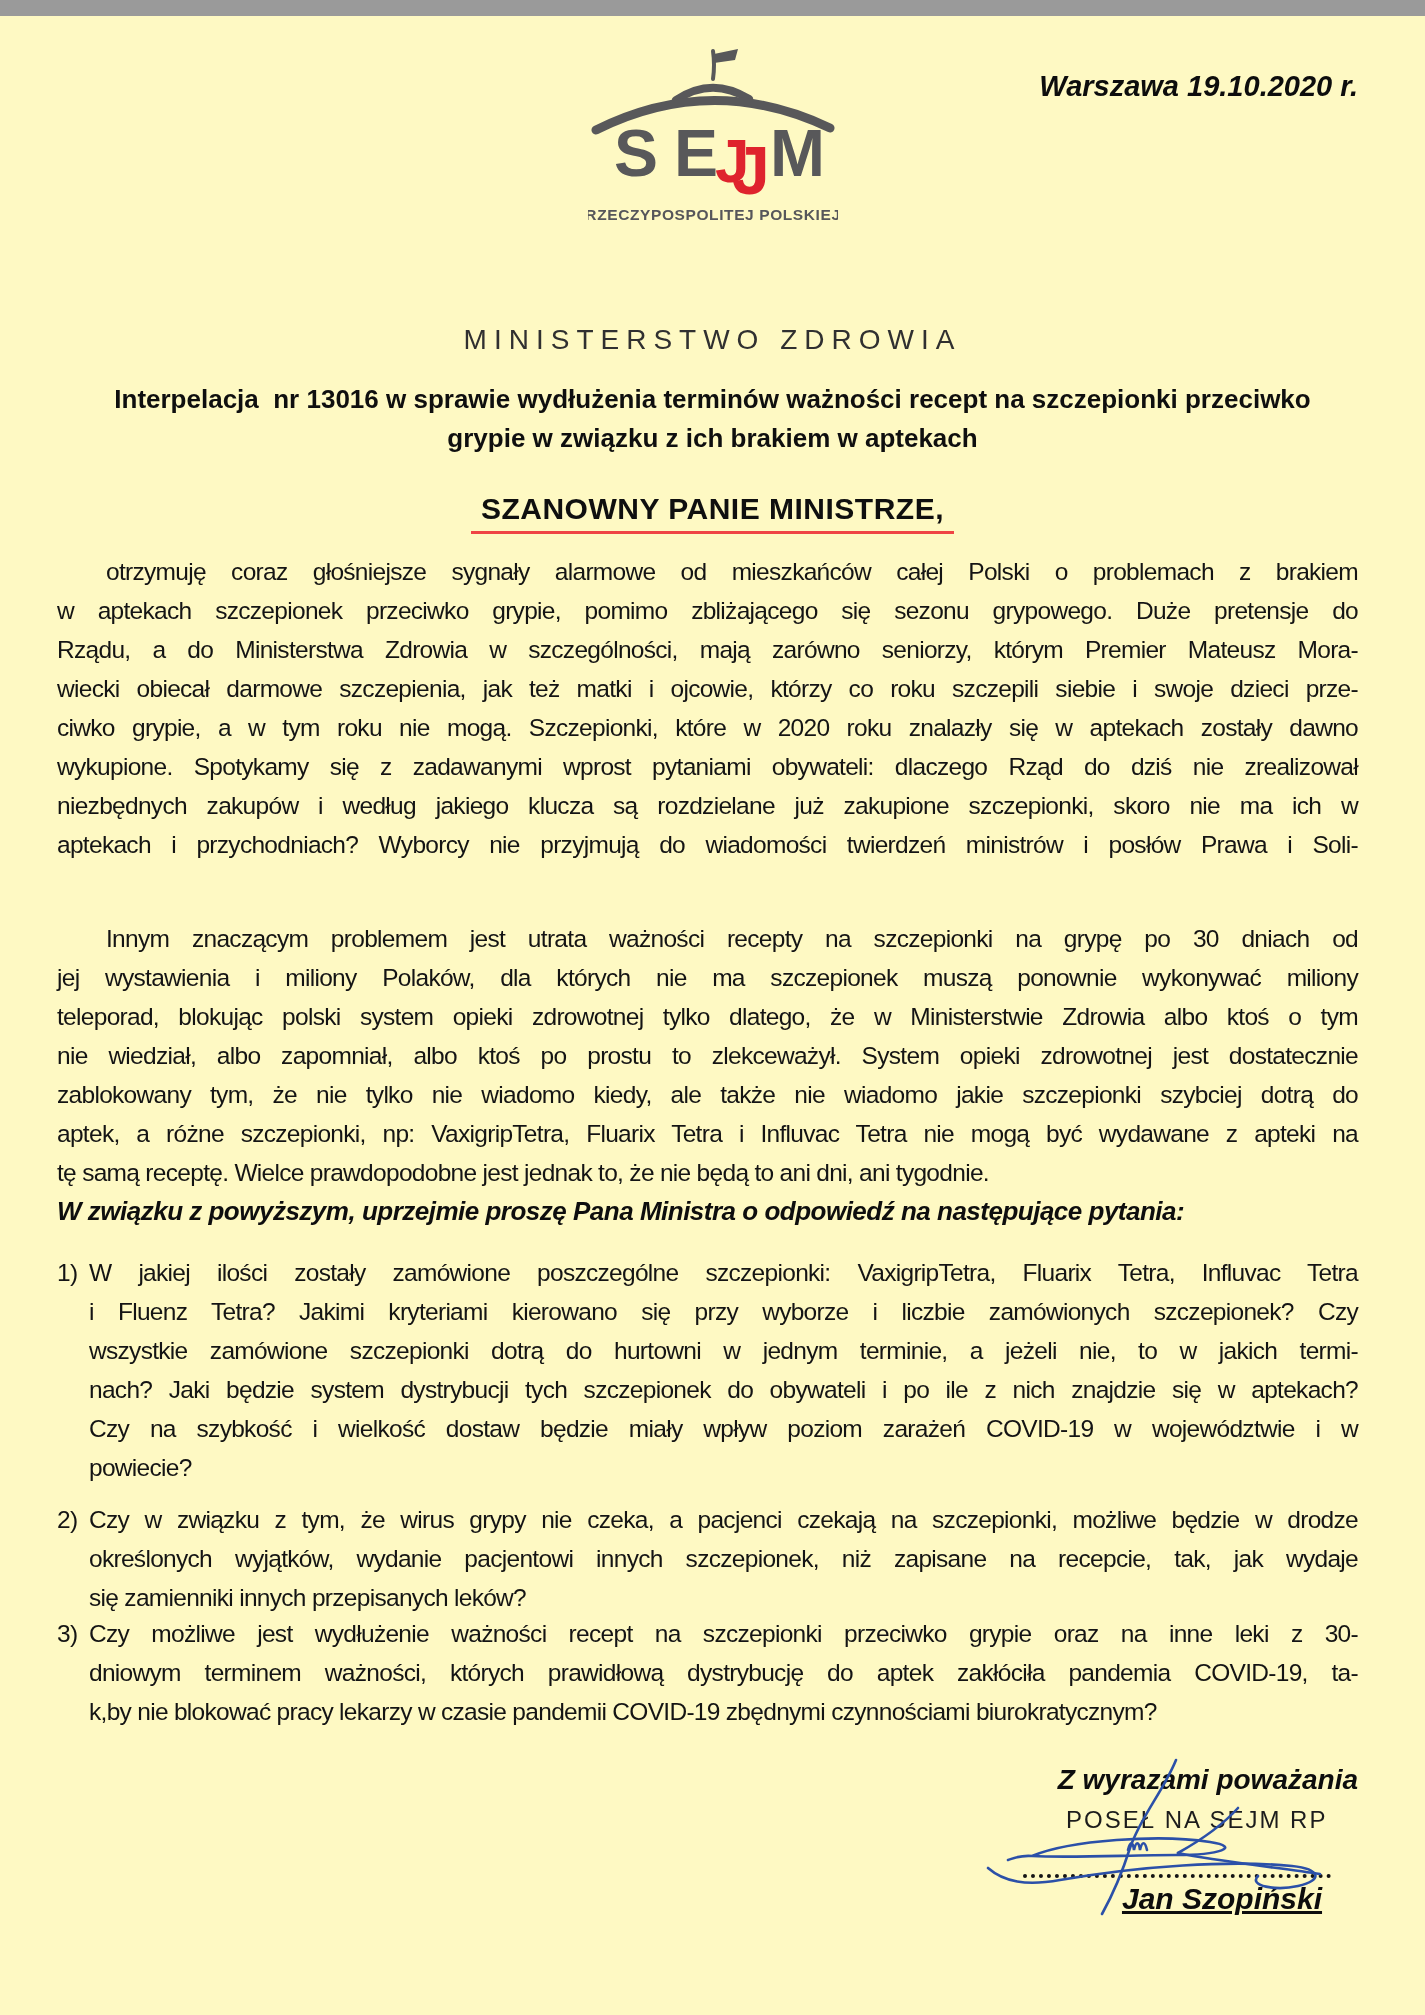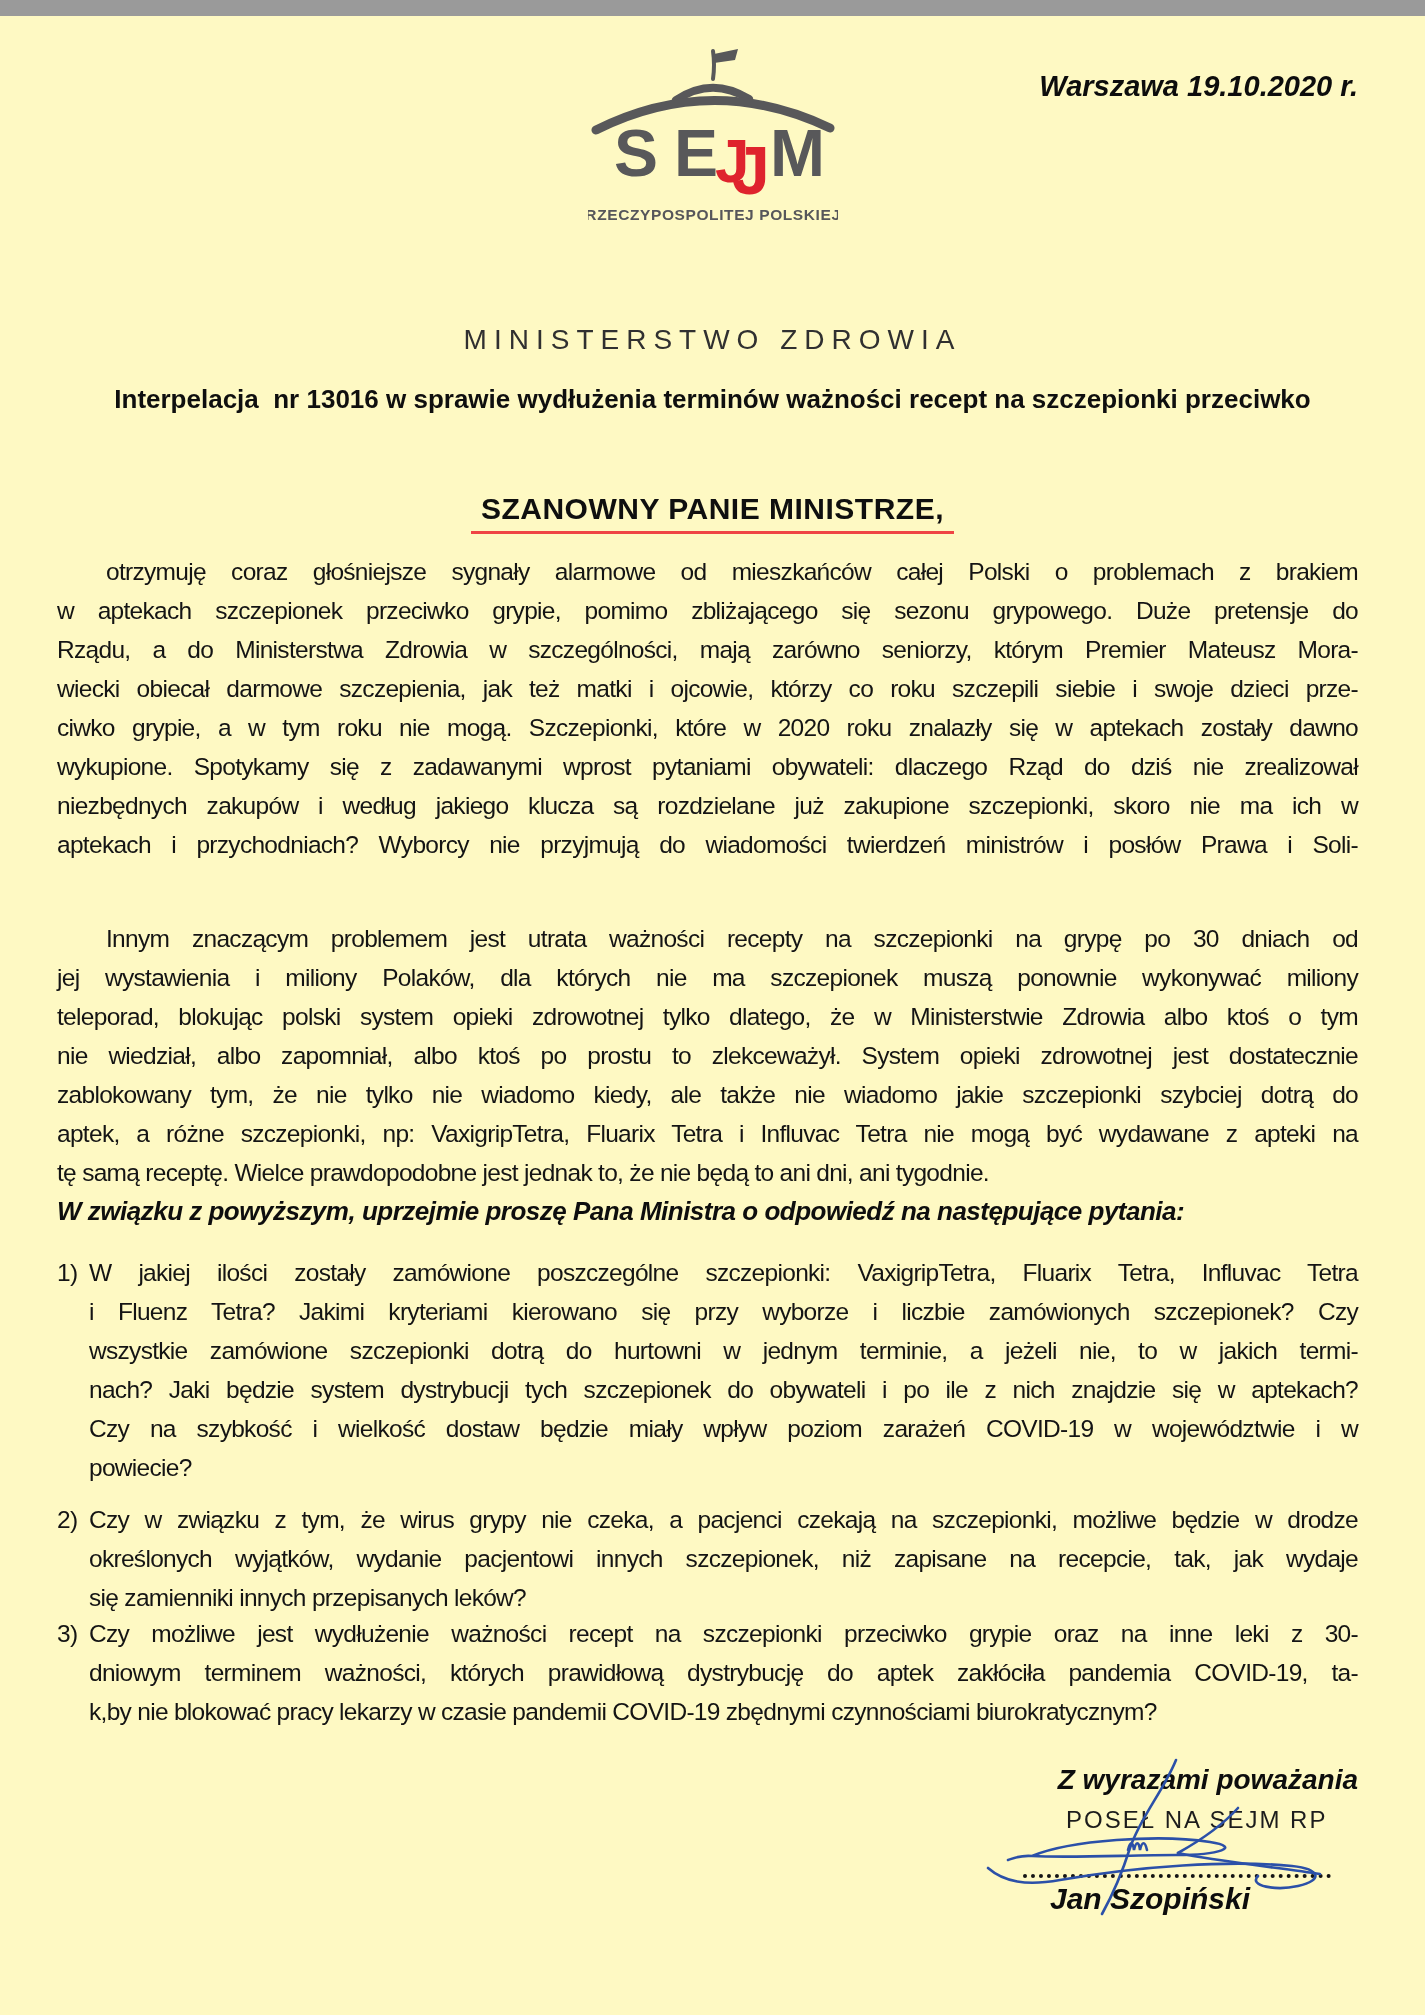--- a/index.html
+++ b/index.html
@@ -79,24 +79,25 @@
 
   .sig-role {
     top:1790px; left:1066px;
     font-size:24px; letter-spacing:2px; color:#1c1c1c;
   }
   .sig-dots {
     top:1844px; left:1023px; width:308px; height:14px;
     border-bottom:4px dotted #151515;
   }
   .sig-name {
-    top:1866px; left:1020px; width:260px;
+    top:1866px; left:1092px; width:260px;
     text-align:center;
     font-size:30px; font-weight:bold; font-style:italic;
     color:#0d0d0d;
+    text-decoration:underline;
   }
   .sig-ink { top:1740px; left:980px; }
 </style>
 </head>
 <body>
 
 <div class="page">
 
   <div class="abs date">Warszawa 19.10.2020 r.</div>
 
@@ -117,20 +118,21 @@
       <text x="182" y="132" font-family="Liberation Sans, sans-serif" font-size="66" font-weight="600" fill="#58585a">M</text>
 
       <text x="125" y="176" text-anchor="middle" font-family="Liberation Sans, sans-serif" font-size="15.5" font-weight="bold" letter-spacing="0.6" fill="#56565a">RZECZYPOSPOLITEJ POLSKIEJ</text>
     </svg>
   </div>
 
   <div class="abs addr-ministry">MINISTERSTWO ZDROWIA</div>
 
   <div class="abs subject">
     <div class="subject-line">Interpelacja  nr 13016 w sprawie wydłużenia terminów ważności recept na szczepionki przeciwko</div>
+    <div class="subject-line">grypie w związku z ich brakiem w aptekach</div>
   </div>
 
   <div class="abs salutation-row">
     <span class="salutation">SZANOWNY PANIE MINISTRZE,</span>
   </div>
 
   <div class="abs para indent bodytext" style="top:536px;">
       <div class="line">otrzymuję coraz głośniejsze sygnały alarmowe od mieszkańców całej Polski o problemach z brakiem</div>
       <div class="line">w aptekach szczepionek przeciwko grypie, pomimo zbliżającego się sezonu grypowego. Duże pretensje do</div>
       <div class="line">Rządu, a do Ministerstwa Zdrowia w szczególności, mają zarówno seniorzy, którym Premier Mateusz Mora-</div>

